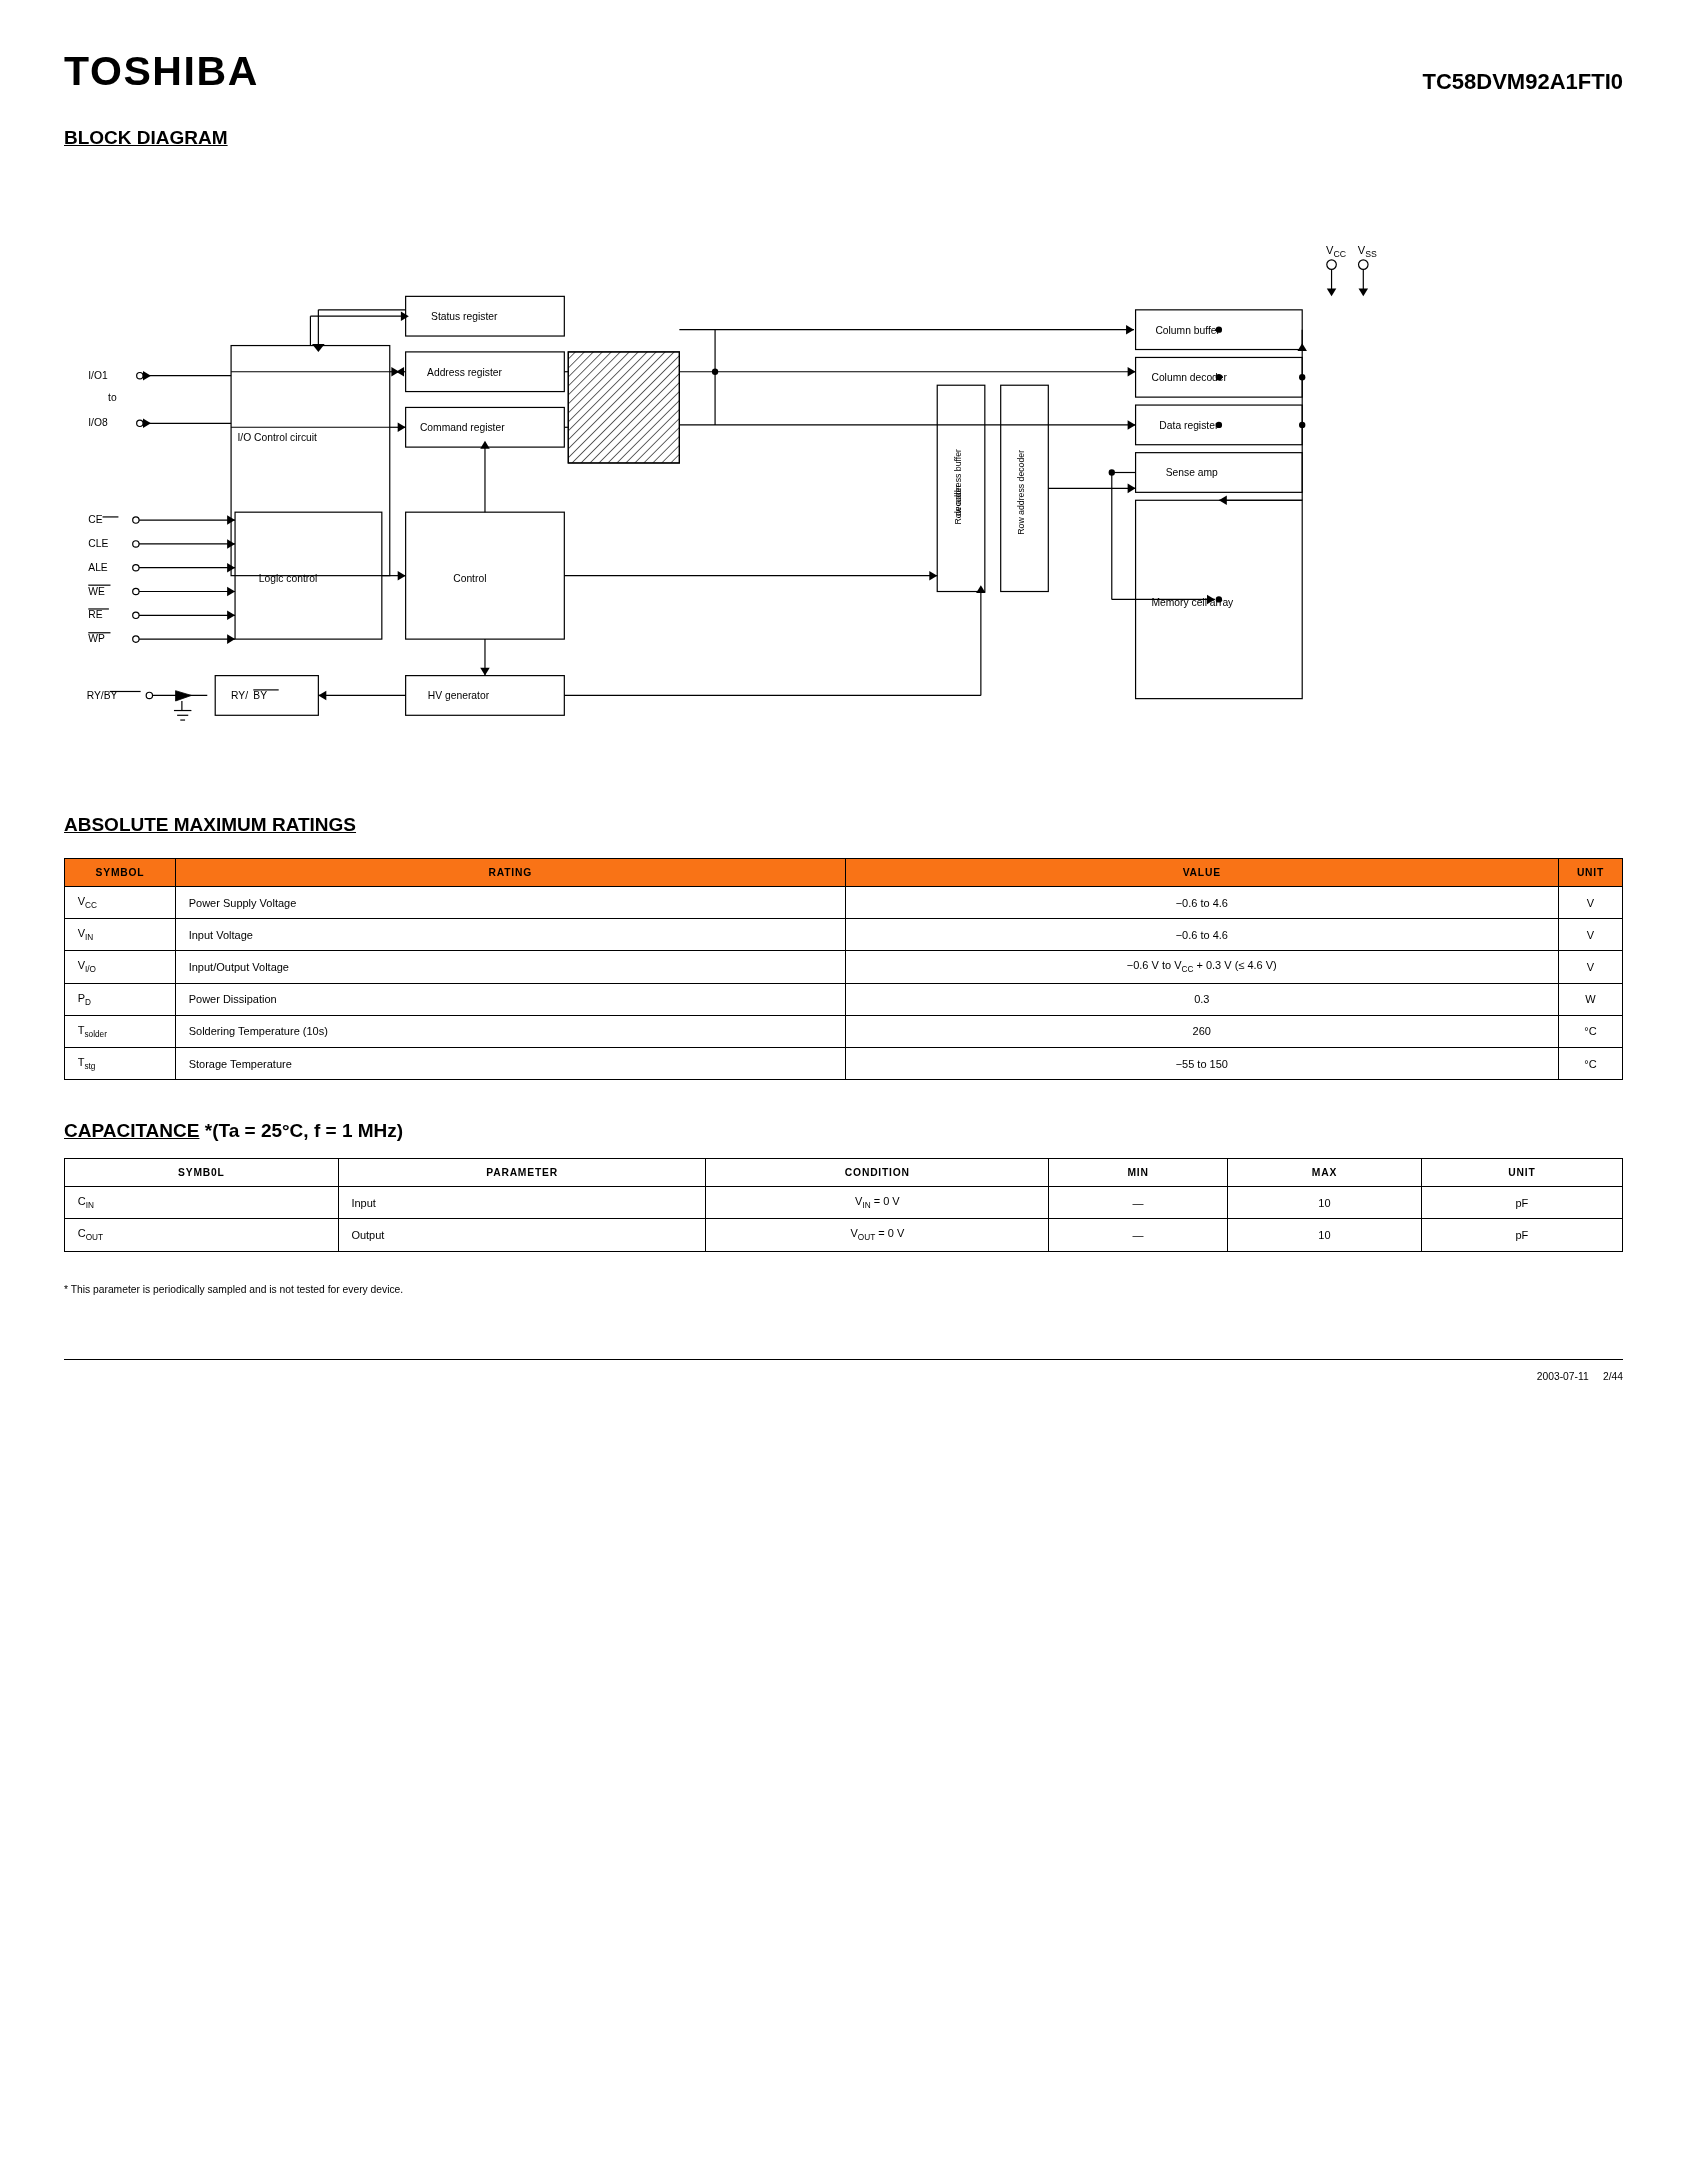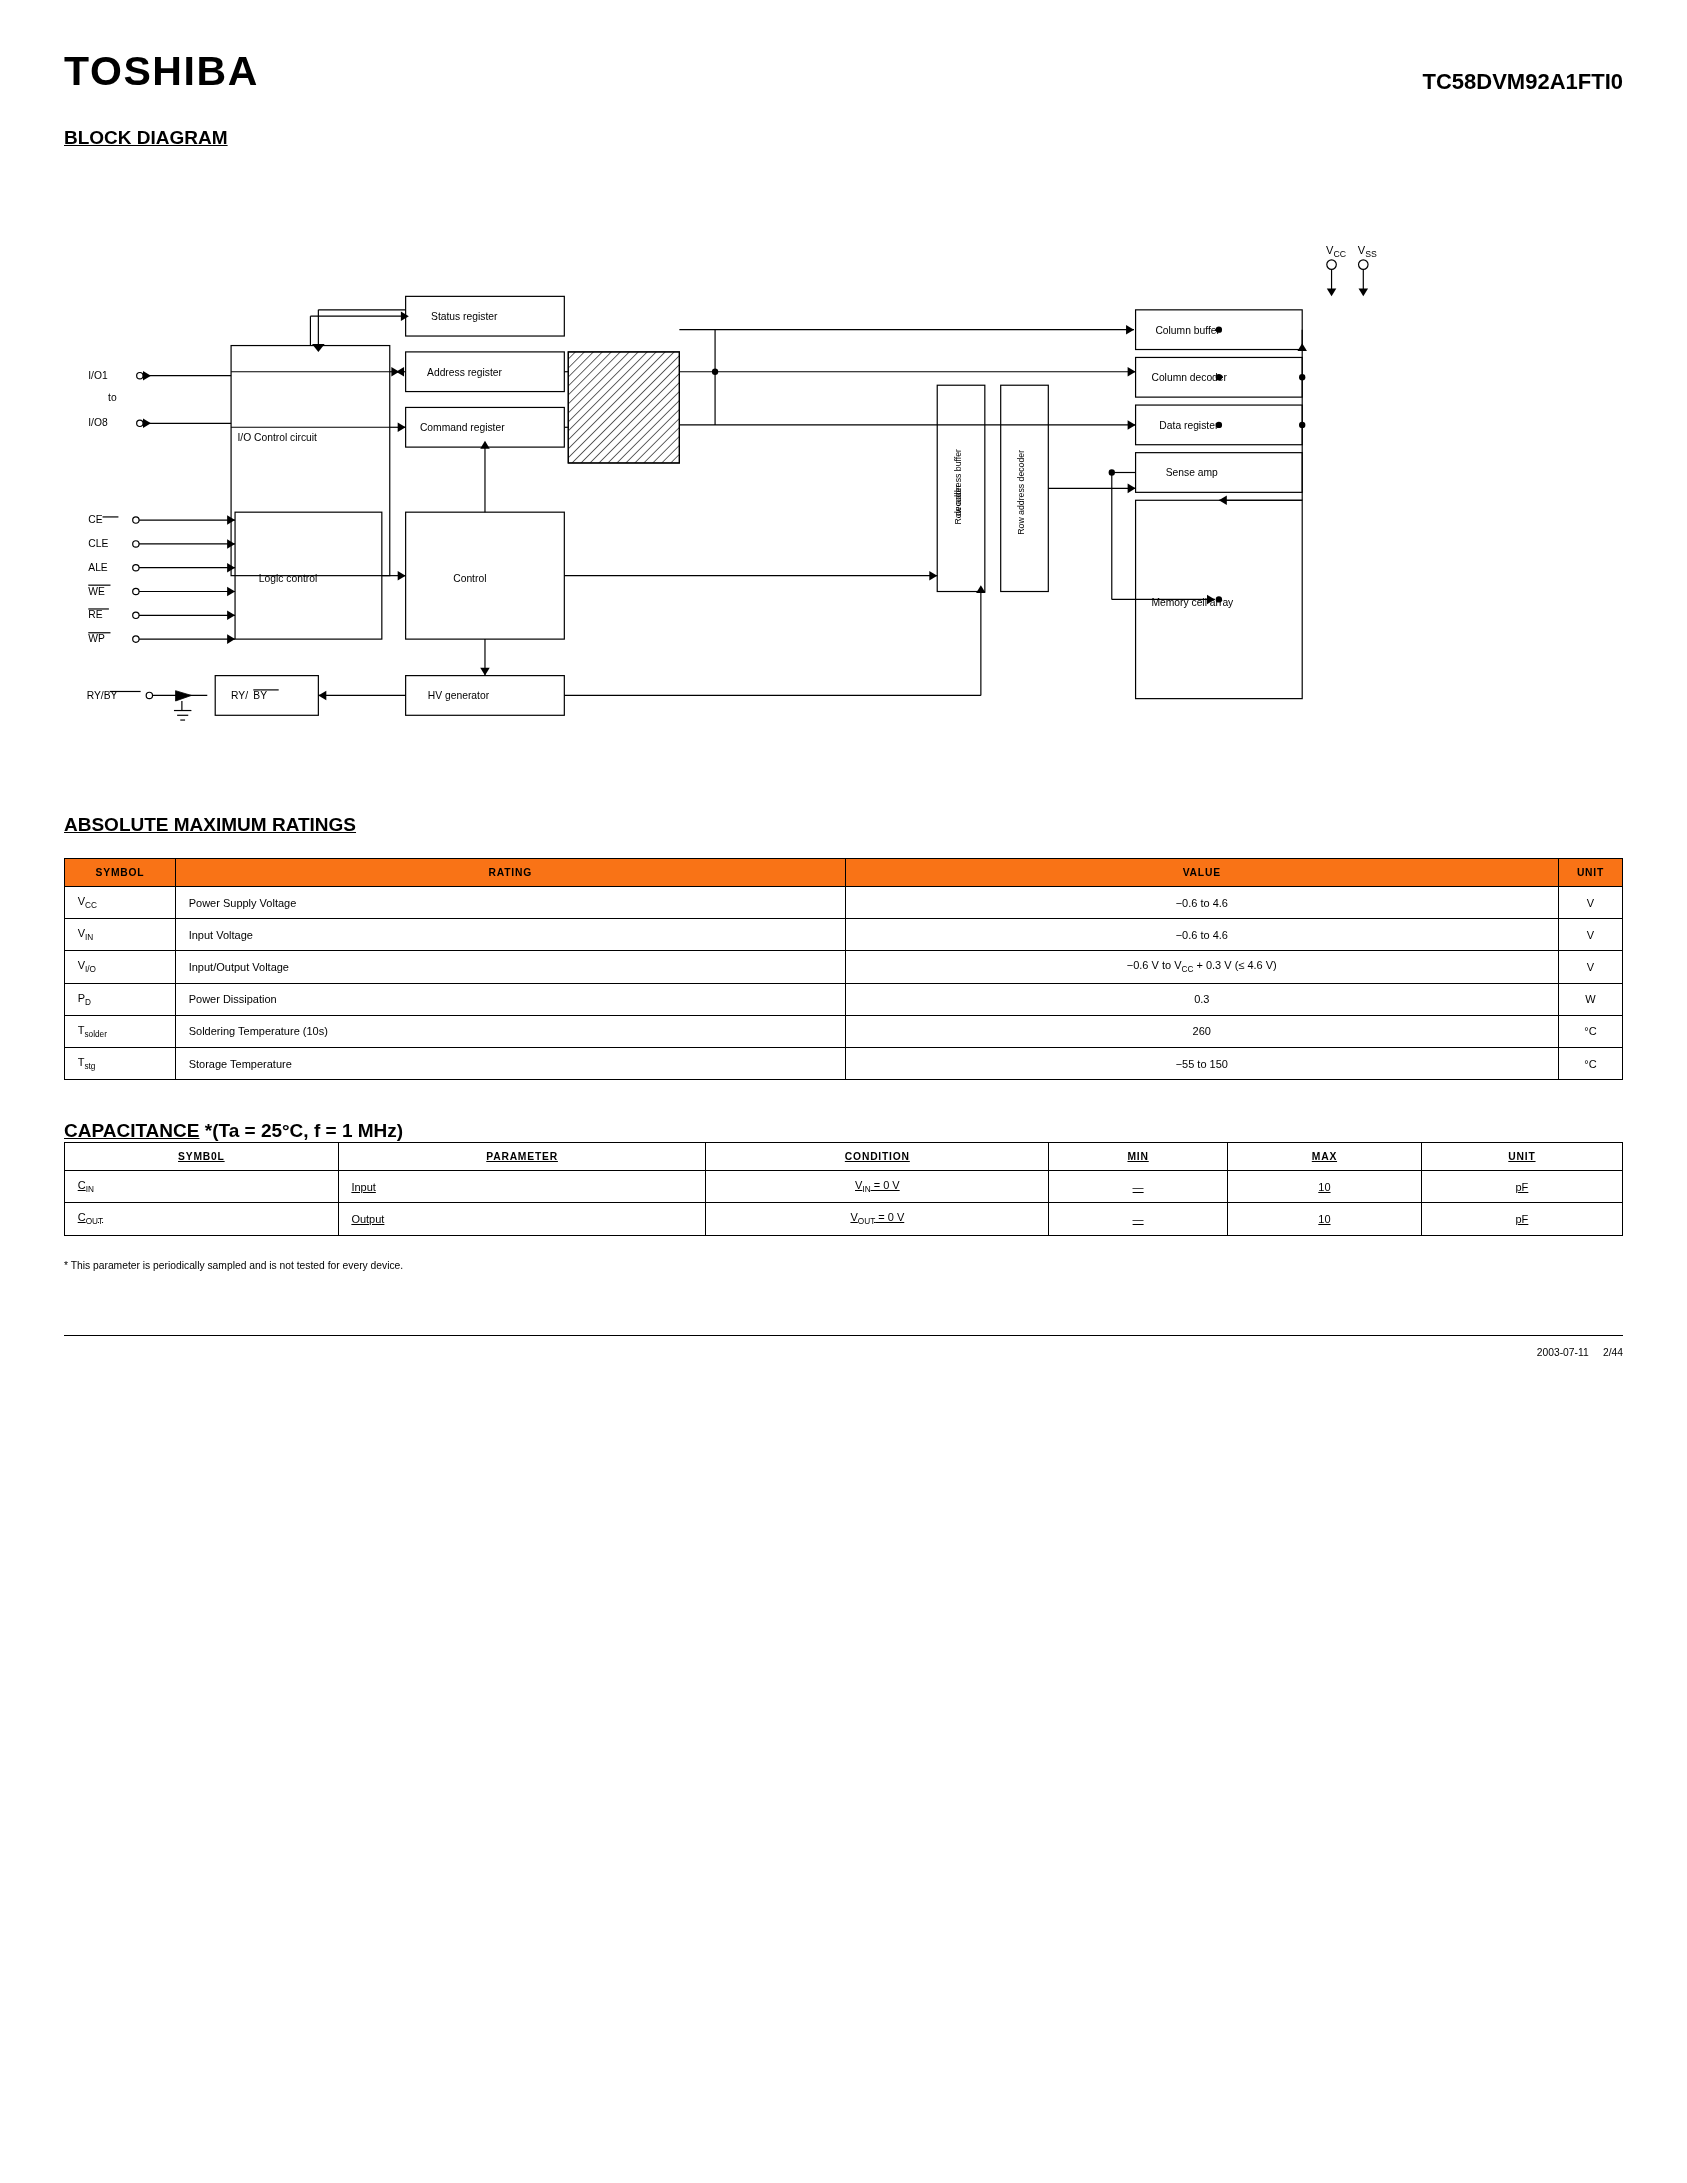--- a/index.html
+++ b/index.html
@@ -73,23 +73,22 @@
       text-align: center;
     }
     .ratings-table td:last-child {
       text-align: center;
       width: 64px;
     }
 
     .cap-table {
       width: 100%;
       border-collapse: collapse;
-      margin-bottom: 24px;
+      margin-bottom: 32px;
       font-size: 11px;
-      text-decoration: underline;
     }
     .cap-table th, .cap-table td {
       border: 0.8px solid #000;
       padding: 8px 12.7px;
     }
     .cap-table thead th {
       text-align: center;
       font-weight: bold;
       font-size: 10.3px;
       letter-spacing: 0.8px;
@@ -108,21 +107,21 @@
 
     
     sub { font-size: 0.75em; }
 
     
     svg text { font-family: Arial, Helvetica, sans-serif; }
 
     .cap-section-title {
       font-size: 19px;
       font-weight: bold;
-      margin-bottom: 0;
+      margin-bottom: 16px;
       margin-top: 8px;
     }
     .cap-section-title u { text-decoration: underline; }
   </style>
 </head>
 <body>
 
 <div class="header">
   <div class="logo">TOSHIBA</div>
   <div class="part-number">TC58DVM92A1FTI0</div>

